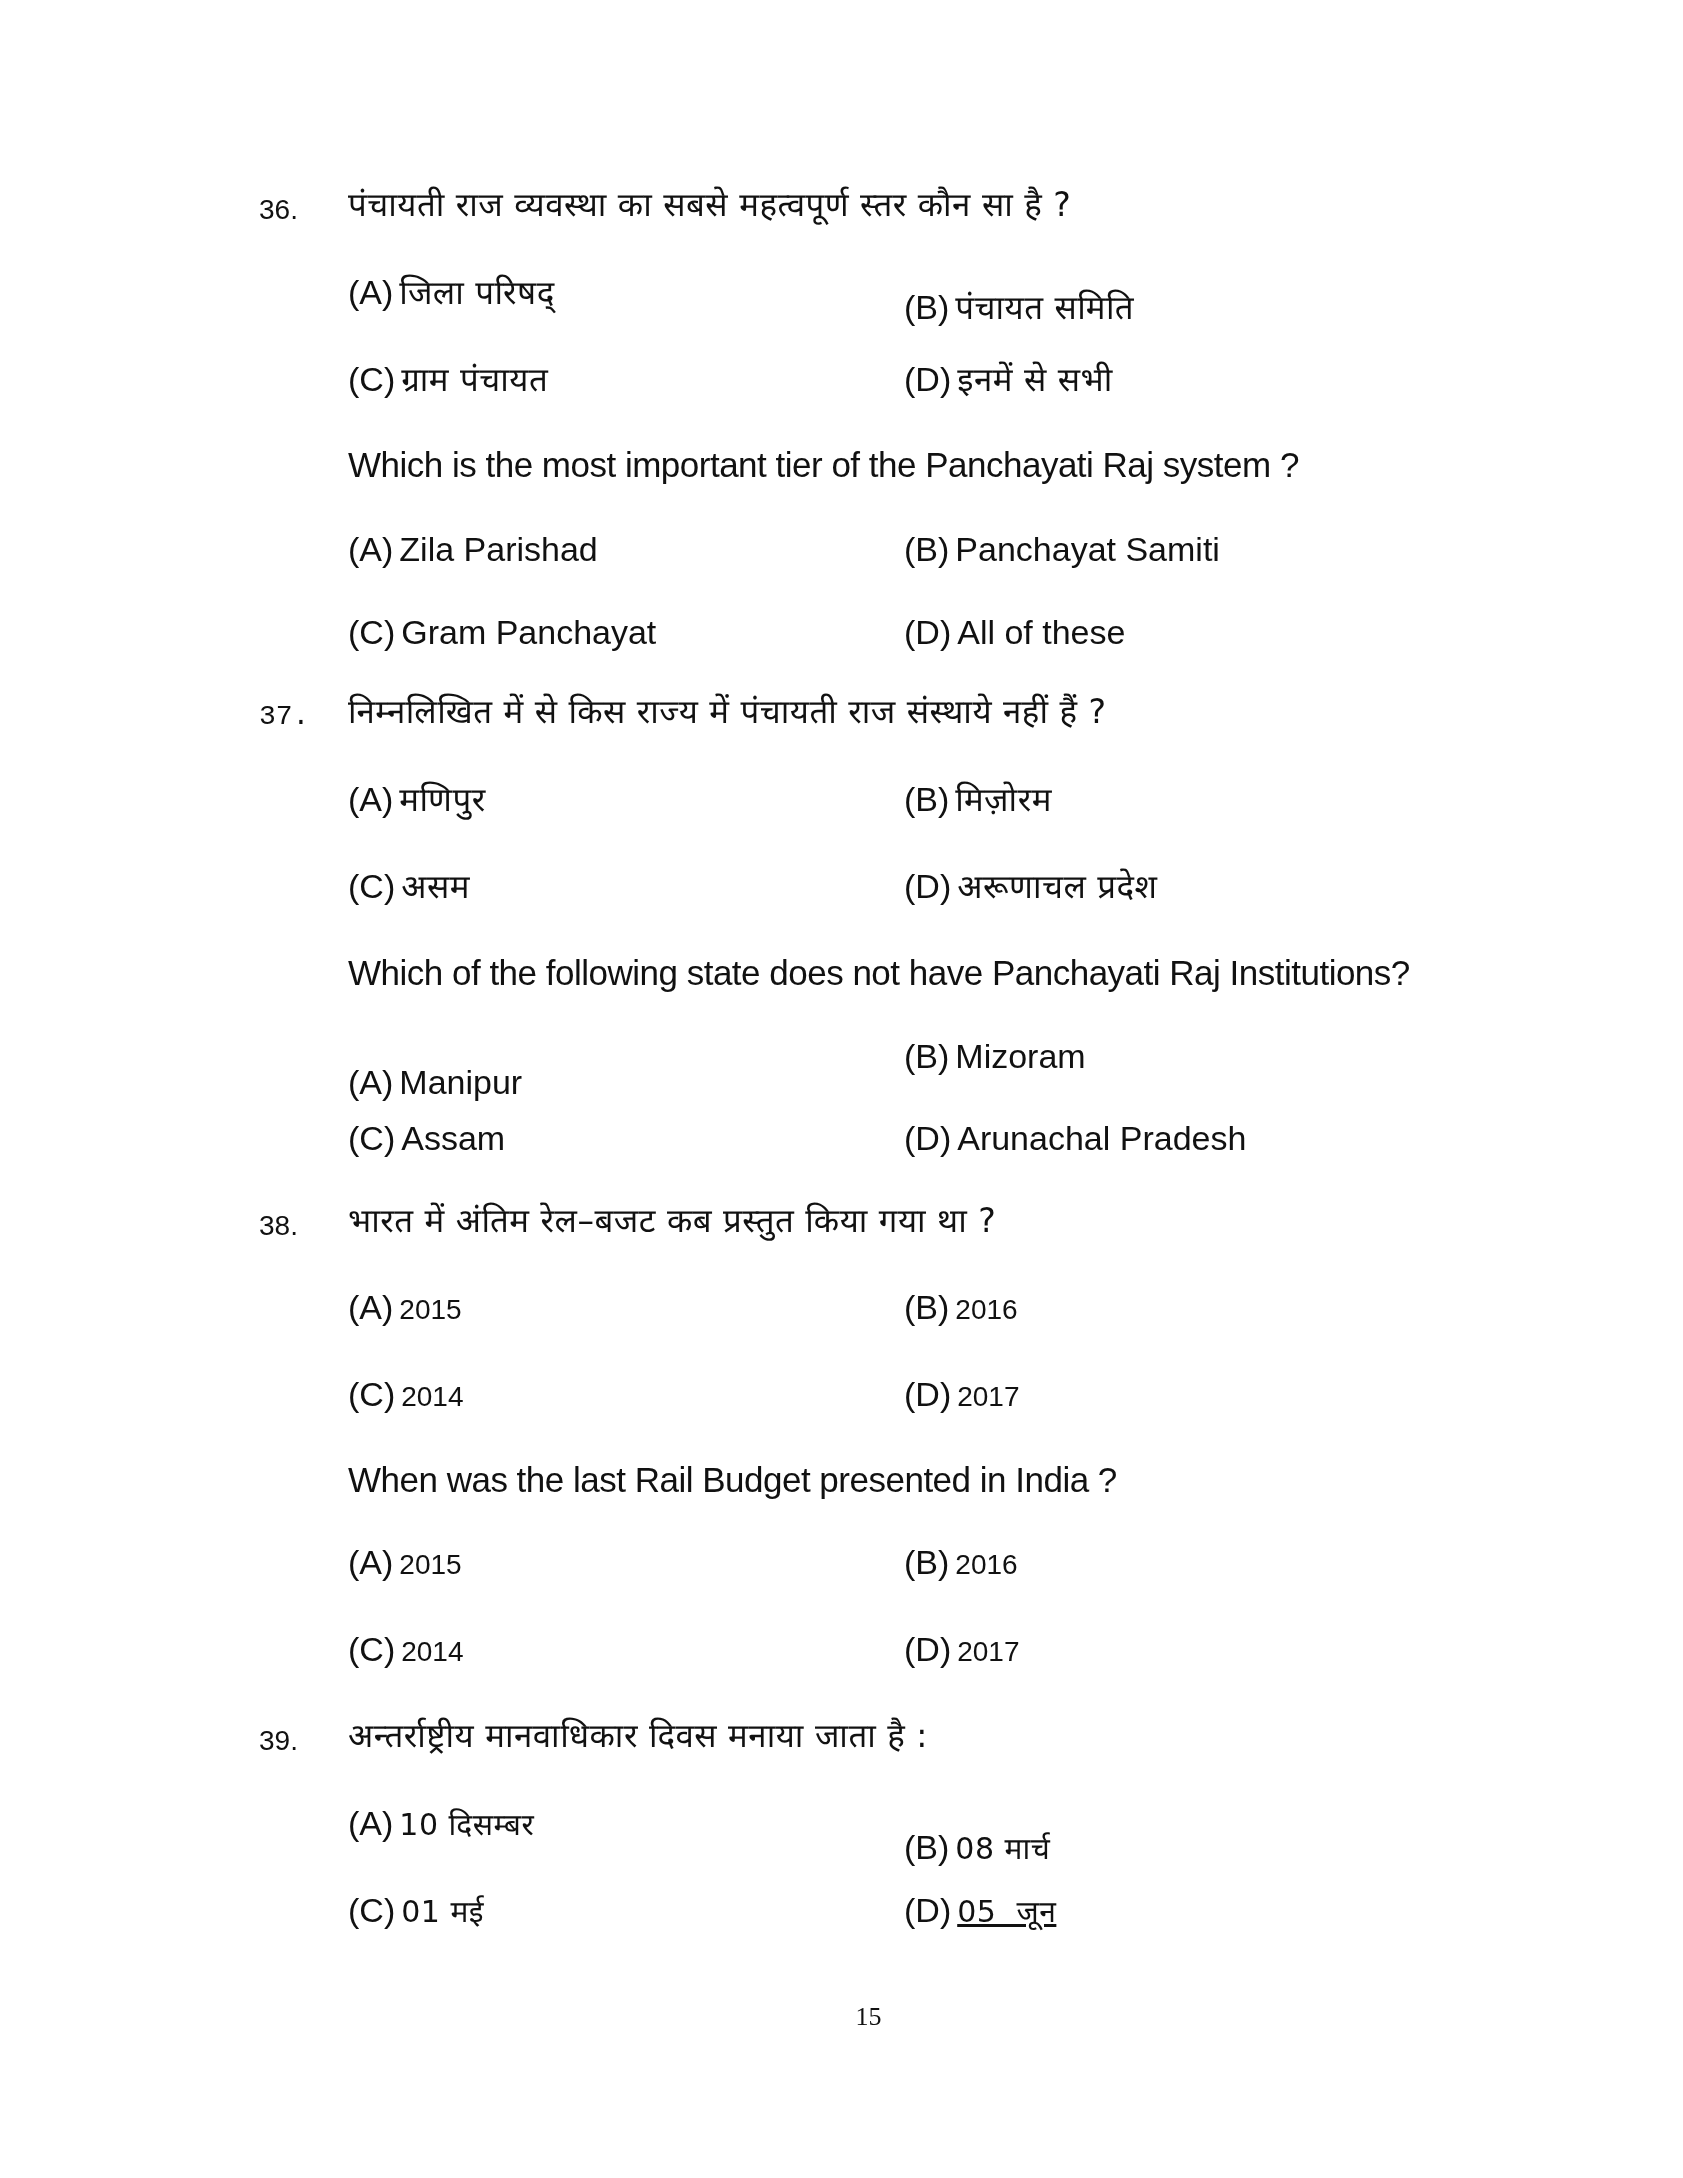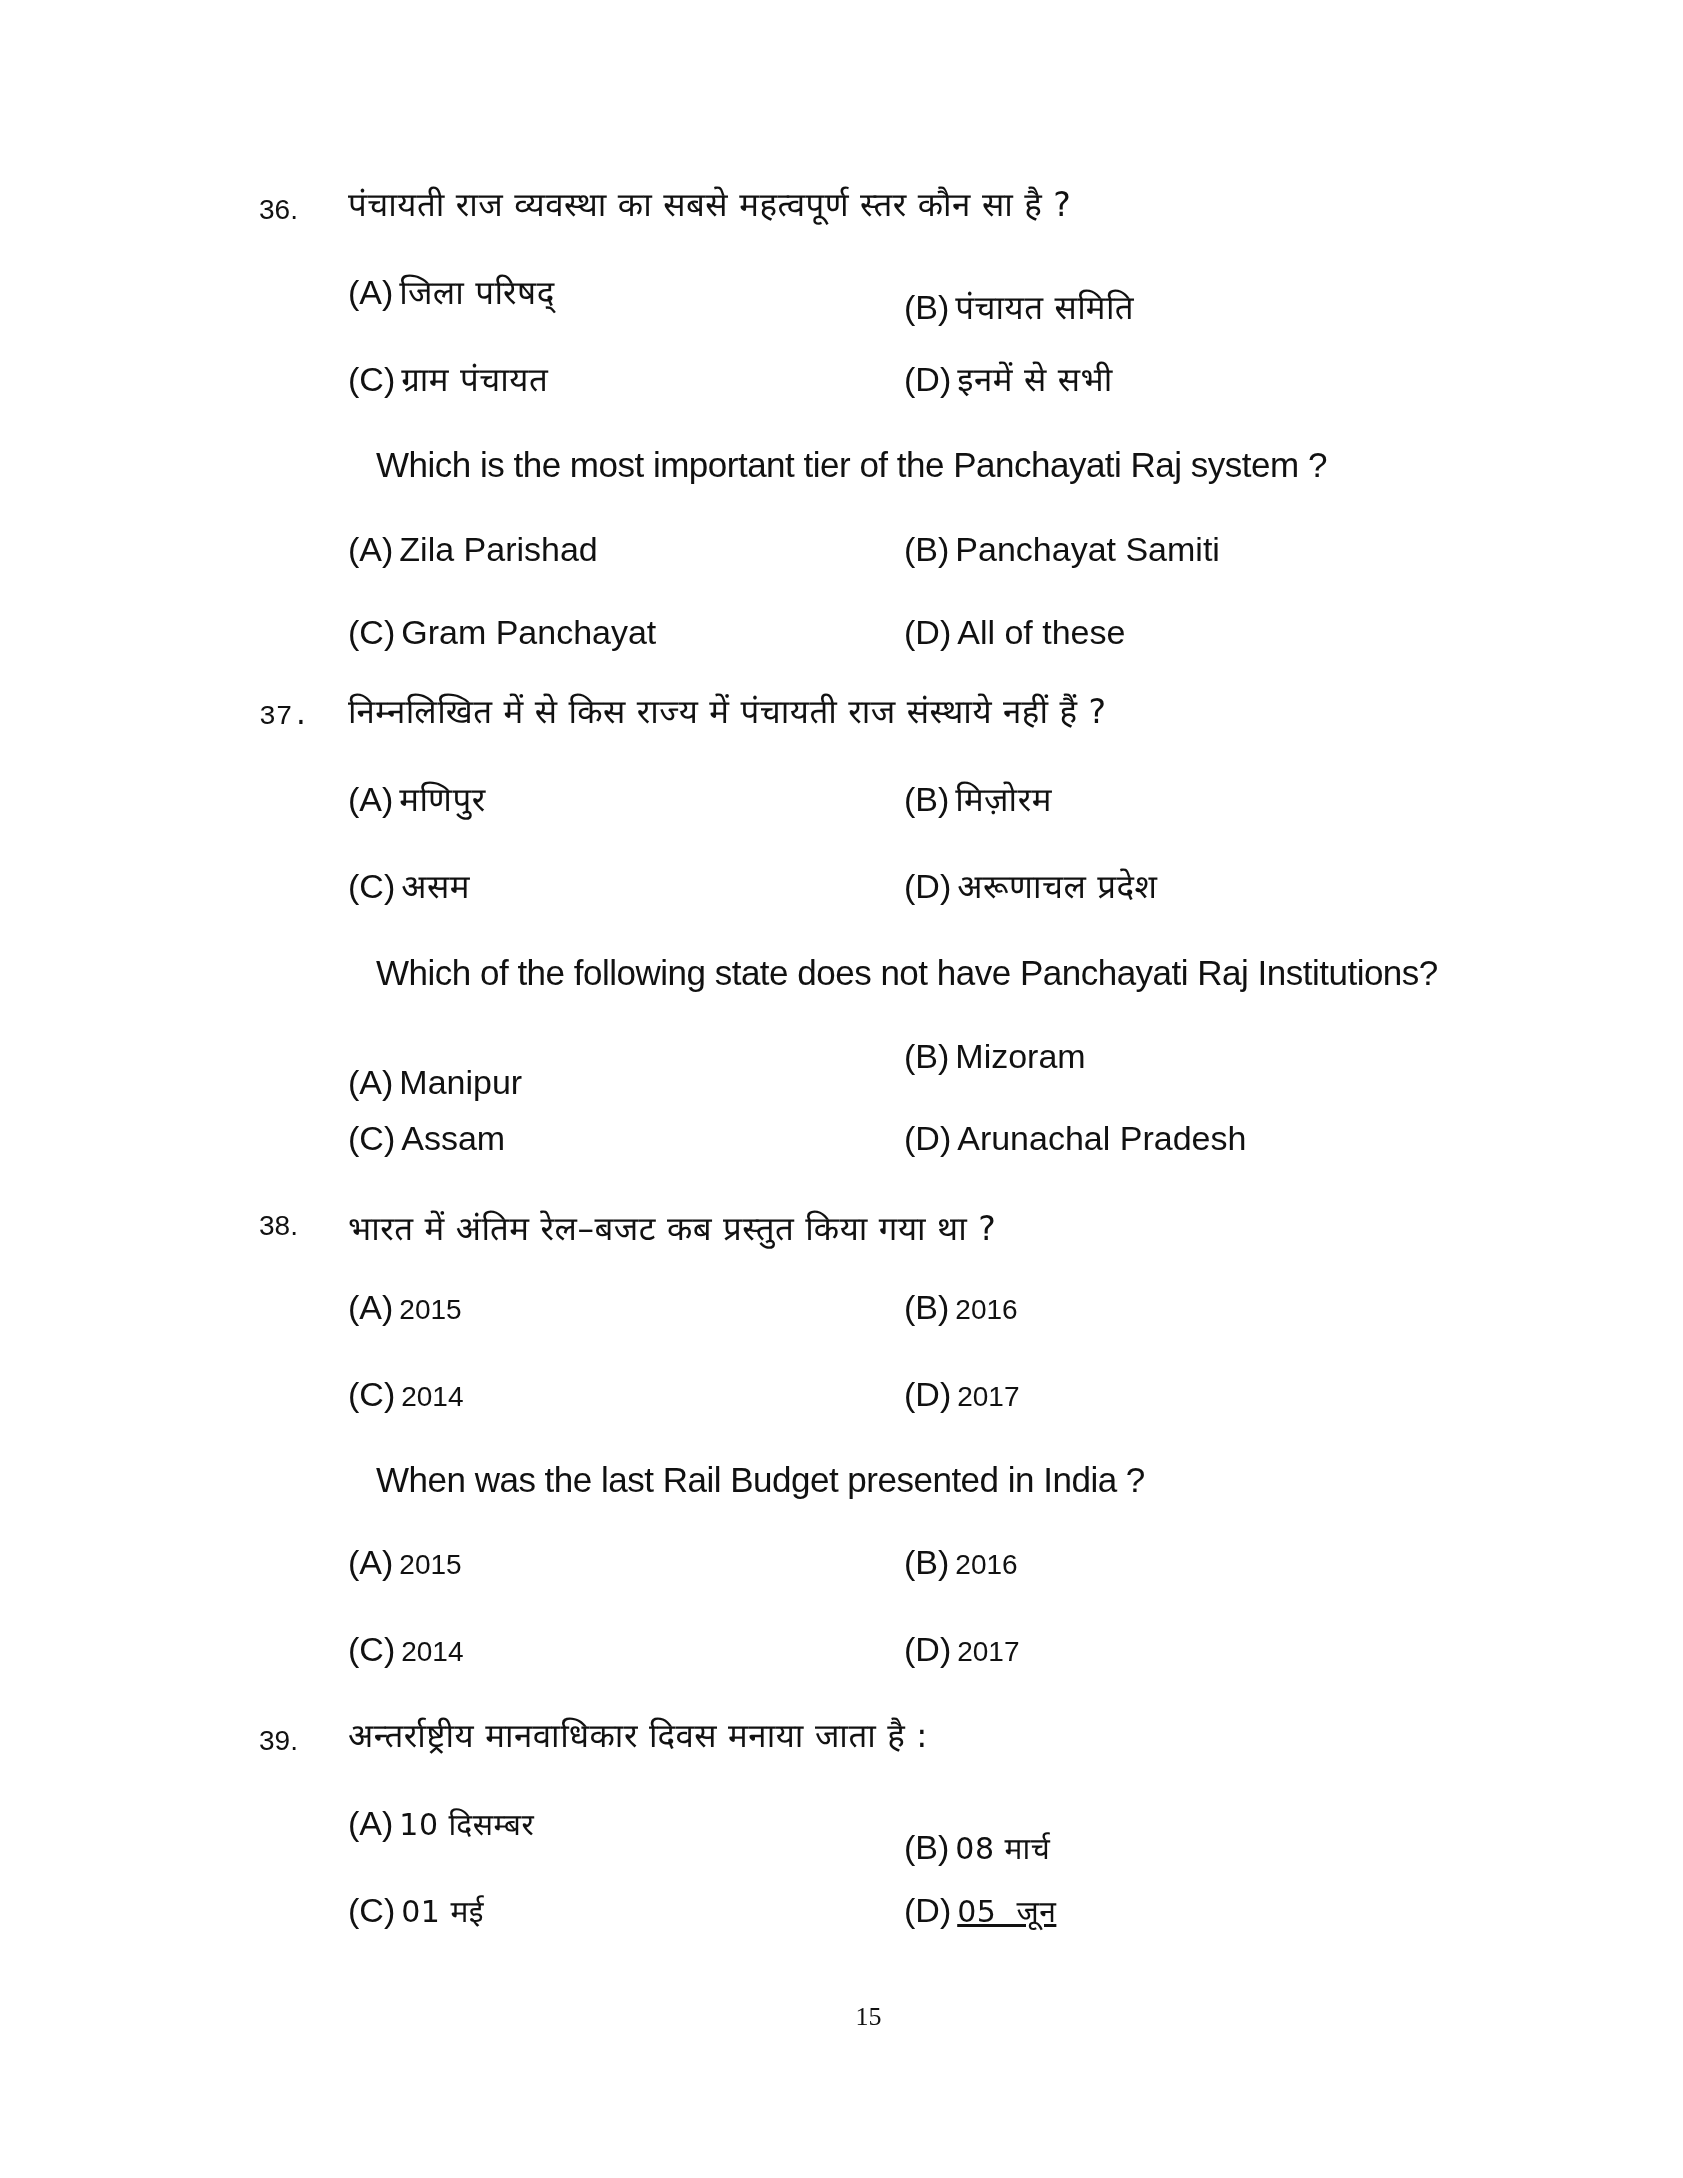--- a/index.html
+++ b/index.html
@@ -1,21 +1,21 @@
 <!DOCTYPE html>
 <html><head>
 <meta charset="utf-8">
 <style>
   html, body { margin:0; padding:0; background:#ffffff; }
   body { width:1683px; height:2178px; position:relative; overflow:hidden;
          font-family:"Liberation Sans", "DejaVu Sans", sans-serif; color:#111; }
   .line { position:absolute; white-space:nowrap; line-height:1; }
   .qnum { position:absolute; left:259px; font-size:28px; }
   .hi { font-size:33px; font-family:"DejaVu Sans", "Liberation Sans", sans-serif; letter-spacing:0.5px; }
-  .en { font-size:35px; letter-spacing:-0.5px;margin-left:28px; }
+  .en { font-size:35px; letter-spacing:-0.5px; }
   .opt { font-size:34px; }
   .lbl { margin-right:6px; }
   .colA { left:348px; }
   .colB { left:904px; }
   .small-num { font-size:28px; }
   .pagenum { position:absolute; left:0; width:1737px; text-align:center; top:2002px;
              font-family:"Liberation Serif", "DejaVu Serif", serif; font-size:26px; }
 </style>
 </head>
 <body>
@@ -45,21 +45,21 @@
 
   <span class="line en colA" style="top:955px;">Which of the following state does not have Panchayati Raj Institutions?</span>
   <div class="line opt colA" style="top:1039px;margin-top:26px;"><span class="lbl">(A)</span><span>Manipur</span></div>
   <div class="line opt colB" style="top:1039px;"><span class="lbl">(B)</span><span>Mizoram</span></div>
   <div class="line opt colA" style="top:1121px;"><span class="lbl">(C)</span><span>Assam</span></div>
   <div class="line opt colB" style="top:1121px;"><span class="lbl">(D)</span><span>Arunachal Pradesh</span></div>
 </div>
 
 <div>
   <span class="qnum line" style="top:1212px;">38.</span>
-  <span class="line hi colA" style="top:1204px;margin-top:8px;">भारत में अंतिम रेल–बजट कब प्रस्तुत किया गया था ?</span>
+  <span class="line hi colA" style="top:1204px;">भारत में अंतिम रेल–बजट कब प्रस्तुत किया गया था ?</span>
   <div class="line opt colA" style="top:1290px;"><span class="lbl">(A)</span><span class="small-num">2015</span></div>
   <div class="line opt colB" style="top:1290px;"><span class="lbl">(B)</span><span class="small-num">2016</span></div>
   <div class="line opt colA" style="top:1377px;"><span class="lbl">(C)</span><span class="small-num">2014</span></div>
   <div class="line opt colB" style="top:1377px;"><span class="lbl">(D)</span><span class="small-num">2017</span></div>
 
   <span class="line en colA" style="top:1462px;">When was the last Rail Budget presented in India ?</span>
   <div class="line opt colA" style="top:1545px;"><span class="lbl">(A)</span><span class="small-num">2015</span></div>
   <div class="line opt colB" style="top:1545px;"><span class="lbl">(B)</span><span class="small-num">2016</span></div>
   <div class="line opt colA" style="top:1632px;"><span class="lbl">(C)</span><span class="small-num">2014</span></div>
   <div class="line opt colB" style="top:1632px;"><span class="lbl">(D)</span><span class="small-num">2017</span></div>

